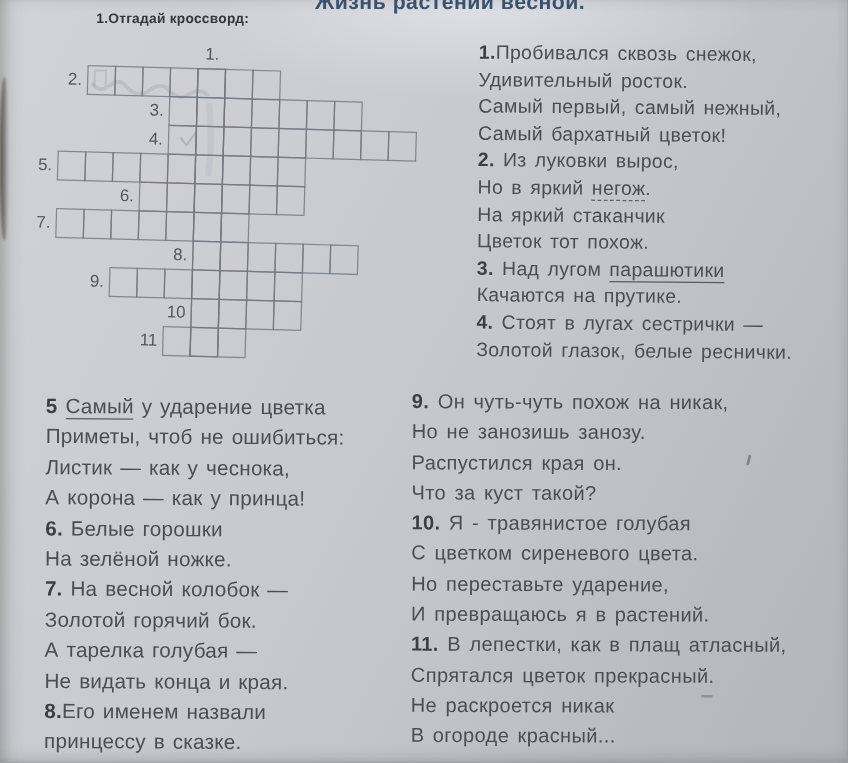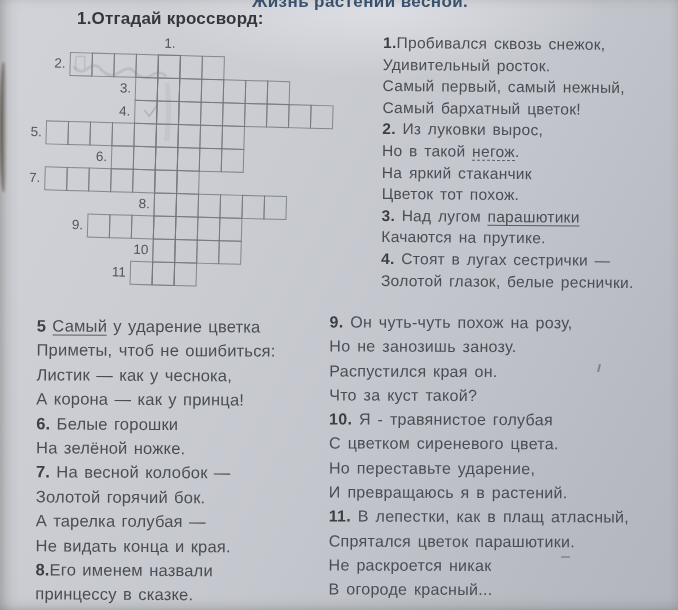--- a/index.html
+++ b/index.html
@@ -9,21 +9,21 @@
     background:
       radial-gradient(ellipse 320px 100px at 380px 8px, rgba(238,239,243,.55), rgba(238,239,243,0) 70%),
       linear-gradient(118deg,#d1d3d8 0%,#cbcdd3 30%,#c3c6cc 58%,#b7bac1 85%,#b2b5bc 100%);
   }
   .vignette{position:absolute;inset:0;pointer-events:none;
     box-shadow:inset 10px 0 18px -10px rgba(62,55,46,.45), inset 0 -8px 16px -10px rgba(60,58,55,.25), inset -6px 0 14px -10px rgba(70,70,72,.25);}
   .edge-shadow{position:absolute;left:0;top:62px;width:7px;height:130px;border-radius:45%;
     background:linear-gradient(to right, rgba(74,64,52,.85), rgba(74,64,52,0));filter:blur(1px);}
   .title{position:absolute;left:252px;top:-8px;font-size:17px;font-weight:bold;
     color:#3a5472;letter-spacing:.4px;white-space:pre;}
-  .heading{position:absolute;left:77px;top:9px;font-size:17px;font-weight:bold;
+  .heading{position:absolute;left:77px;top:9px;font-size:11px;font-weight:bold;
     color:#35373d;letter-spacing:.2px;white-space:pre;}
   .grid{position:absolute;left:0;top:0;width:400px;height:320px;
     transform:rotate(1.6deg);transform-origin:70px 52px;}
   .cell,.vcol{position:absolute;box-sizing:border-box;border:1px solid rgba(114,117,126,.8);background:transparent;}
   .rowlab,.vlab{position:absolute;font-size:13.5px;color:#53565e;width:22px;text-align:right;white-space:pre;}
   .vlab{text-align:left;width:16px;}
   .clue-col{position:absolute;color:#4b4d54;}
   .clue-line{white-space:pre;}
   .col-r{left:382px;top:33px;font-size:15.5px;line-height:21.6px;letter-spacing:.3px;word-spacing:2px;transform:rotate(.5deg);}
   .col-bl{left:36px;top:314px;font-size:16.5px;line-height:24.4px;letter-spacing:.2px;word-spacing:1.5px;transform:rotate(.3deg);}
@@ -127,21 +127,21 @@
       <div class="cell" style="left: 180px; top: 259px; width: 23px; height: 24px;"></div>
       <div class="rowlab" style="left: 110px; top: 263px;">11</div>
     </div>
 
   <div class="clue-col col-r">
       <div class="clue-line"><span class="b">1.</span><span>Пробивался сквозь снежок,</span></div>
       <div class="clue-line"><span>Удивительный росток.</span></div>
       <div class="clue-line"><span>Самый первый, самый нежный,</span></div>
       <div class="clue-line"><span>Самый бархатный цветок!</span></div>
       <div class="clue-line"><span class="b">2. </span><span>Из луковки вырос,</span></div>
-      <div class="clue-line"><span>Но в такой </span><span class="u-dash">негож</span><span>.</span></div>
+      <div class="clue-line"><span>Но в яркий </span><span class="u-dash">негож</span><span>.</span></div>
       <div class="clue-line"><span>На яркий стаканчик</span></div>
       <div class="clue-line"><span>Цветок тот похож.</span></div>
       <div class="clue-line"><span class="b">3. </span><span>Над лугом </span><span class="u-solid">парашютики</span></div>
       <div class="clue-line"><span>Качаются на прутике.</span></div>
       <div class="clue-line"><span class="b">4. </span><span>Стоят в лугах сестрички —</span></div>
       <div class="clue-line"><span>Золотой глазок, белые реснички.</span></div>
     </div>
   <div class="clue-col col-bl">
       <div class="clue-line"><span class="b">5 </span><span class="u-solid">Самый</span><span> у ударение цветка</span></div>
       <div class="clue-line"><span>Приметы, чтоб не ошибиться:</span></div>
@@ -150,30 +150,30 @@
       <div class="clue-line"><span class="b">6. </span><span>Белые горошки</span></div>
       <div class="clue-line"><span>На зелёной ножке.</span></div>
       <div class="clue-line"><span class="b">7. </span><span>На весной колобок —</span></div>
       <div class="clue-line"><span>Золотой горячий бок.</span></div>
       <div class="clue-line"><span>А тарелка голубая —</span></div>
       <div class="clue-line"><span>Не видать конца и края.</span></div>
       <div class="clue-line"><span class="b">8.</span><span>Его именем назвали</span></div>
       <div class="clue-line"><span>принцессу в сказке.</span></div>
     </div>
   <div class="clue-col col-br">
-      <div class="clue-line"><span class="b">9. </span><span>Он чуть-чуть похож на розу,</span></div>
+      <div class="clue-line"><span class="b">9. </span><span>Он чуть-чуть похож на никак,</span></div>
       <div class="clue-line"><span>Но не занозишь занозу.</span></div>
       <div class="clue-line"><span>Распустился края он.</span></div>
       <div class="clue-line"><span>Что за куст такой?</span></div>
       <div class="clue-line"><span class="b">10. </span><span>Я - травянистое голубая</span></div>
       <div class="clue-line"><span>С цветком сиреневого цвета.</span></div>
       <div class="clue-line"><span>Но переставьте ударение,</span></div>
       <div class="clue-line"><span>И превращаюсь я в растений.</span></div>
       <div class="clue-line"><span class="b">11. </span><span>В лепестки, как в плащ атласный,</span></div>
-      <div class="clue-line"><span>Спрятался цветок парашютики.</span></div>
+      <div class="clue-line"><span>Спрятался цветок прекрасный.</span></div>
       <div class="clue-line"><span>Не раскроется никак</span></div>
       <div class="clue-line"><span>В огороде красный...</span></div>
     </div>
 
   <div class="mark-tick"></div>
   <div class="mark-dash"></div>
   <div class="edge-shadow"></div>
   <div class="vignette"></div>
 </div>
 

